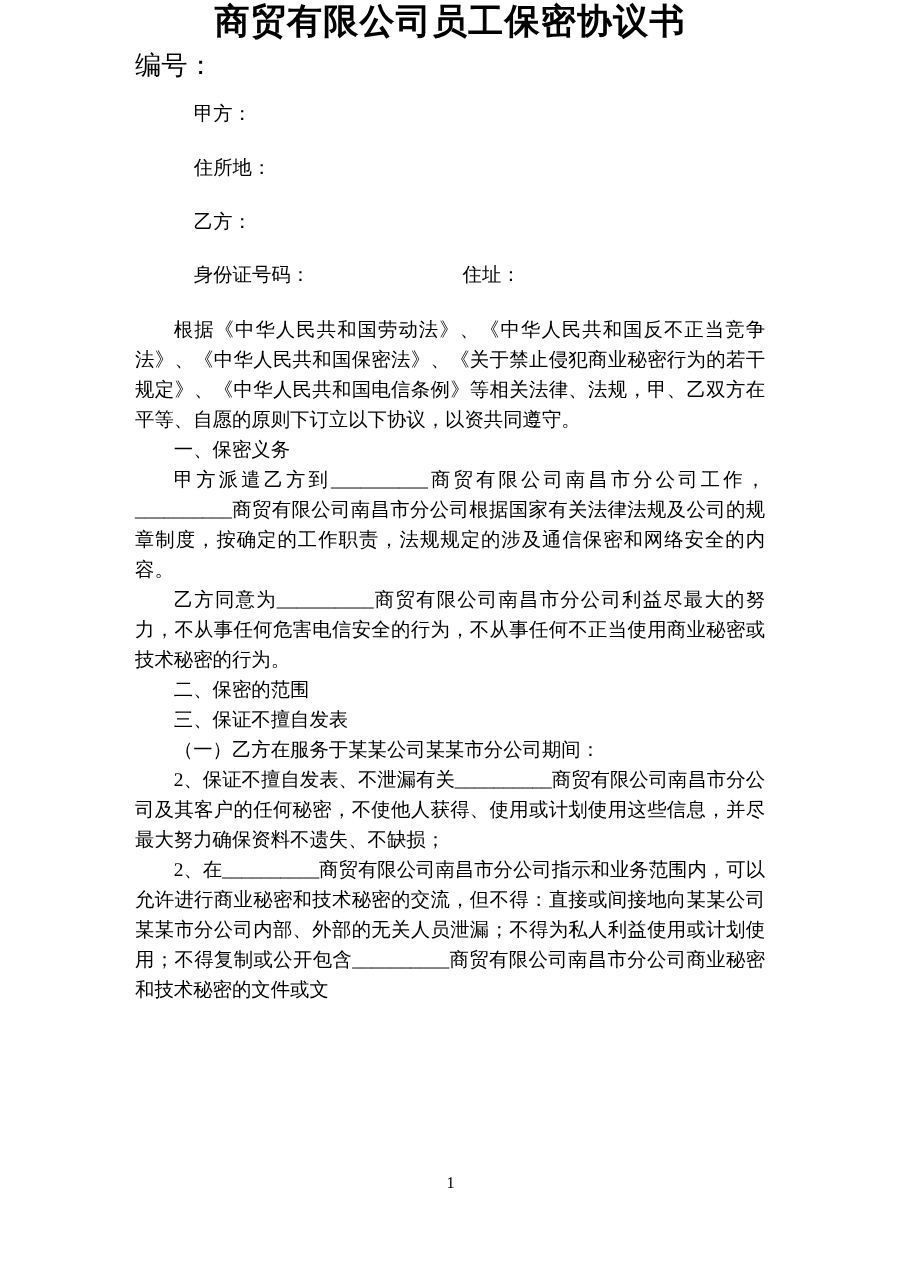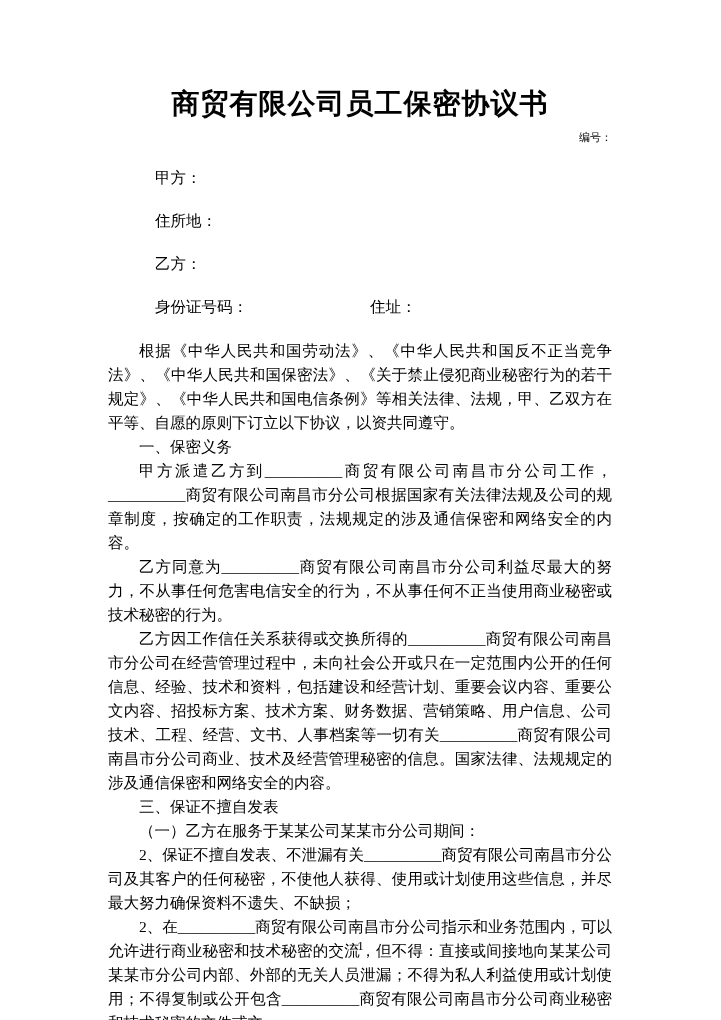--- a/index.html
+++ b/index.html
@@ -17,34 +17,32 @@
     overflow: hidden;
   }
   .content {
     position: absolute;
     left: 108px;
     top: 0;
     width: 504px;
   }
   .doc-title {
     margin: 0;
-    padding-top: 86px;
     text-align: center;
     font-size: 28px;
     font-weight: 600;
     letter-spacing: 1px;
     line-height: 36px;
     font-family: "Liberation Serif", "DejaVu Serif", serif;
   }
   .serial-line {
     margin-top: 6px;
-    text-align: right;
-    font-size: 11px;
+    text-align: left;
+    font-size: 21px;
     line-height: 20px;
-    font-family: Liberation Mono, monospace;
   }
   .parties {
     margin-top: 2px;
     font-size: 15.5px;
     line-height: 27px;
   }
   .parties p {
     margin: 16px;
     text-indent: 2em;
   }
@@ -88,21 +86,21 @@
       <p>住所地：</p>
       <p>乙方：</p>
       <p><span>身份证号码：</span><span class="id-address-gap"></span><span>住址：</span></p>
     </div>
 
     <div class="bodytext">
       <p>根据《中华人民共和国劳动法》、《中华人民共和国反不正当竞争法》、《中华人民共和国保密法》、《关于禁止侵犯商业秘密行为的若干规定》、《中华人民共和国电信条例》等相关法律、法规，甲、乙双方在平等、自愿的原则下订立以下协议，以资共同遵守。</p>
       <p>一、保密义务</p>
       <p>甲方派遣乙方到__________商贸有限公司南昌市分公司工作，__________商贸有限公司南昌市分公司根据国家有关法律法规及公司的规章制度，按确定的工作职责，法规规定的涉及通信保密和网络安全的内容。</p>
       <p>乙方同意为__________商贸有限公司南昌市分公司利益尽最大的努力，不从事任何危害电信安全的行为，不从事任何不正当使用商业秘密或技术秘密的行为。</p>
-      <p>乙方因工作信任关系获得或交换所得的__________商贸有限公司南昌市分公司在经营管理过程中，未向社会公开或只在一定范围内公开的任何信息、经验、技术和资料，包括建设和经营计划、重要会议内容、重要公文内容、招投标方案、技术方案、财务数据、营销策略、用户信息、公司技术、工程、经营、文书、人事档案等一切有关__________商贸有限公司南昌市分公司商业、技术及经营管理秘密的信息。国家法律、法规规定的涉及通信保密和网络安全的内容。</p>
+      <p>二、保密的范围</p>
       <p>三、保证不擅自发表</p>
       <p>（一）乙方在服务于某某公司某某市分公司期间：</p>
       <p>2、保证不擅自发表、不泄漏有关__________商贸有限公司南昌市分公司及其客户的任何秘密，不使他人获得、使用或计划使用这些信息，并尽最大努力确保资料不遗失、不缺损；</p>
       <p>2、在__________商贸有限公司南昌市分公司指示和业务范围内，可以允许进行商业秘密和技术秘密的交流，但不得：直接或间接地向某某公司某某市分公司内部、外部的无关人员泄漏；不得为私人利益使用或计划使用；不得复制或公开包含__________商贸有限公司南昌市分公司商业秘密和技术秘密的文件或文</p>
     </div>
 
   </div>
 
   <div class="page-footer">1</div>
 </div>

